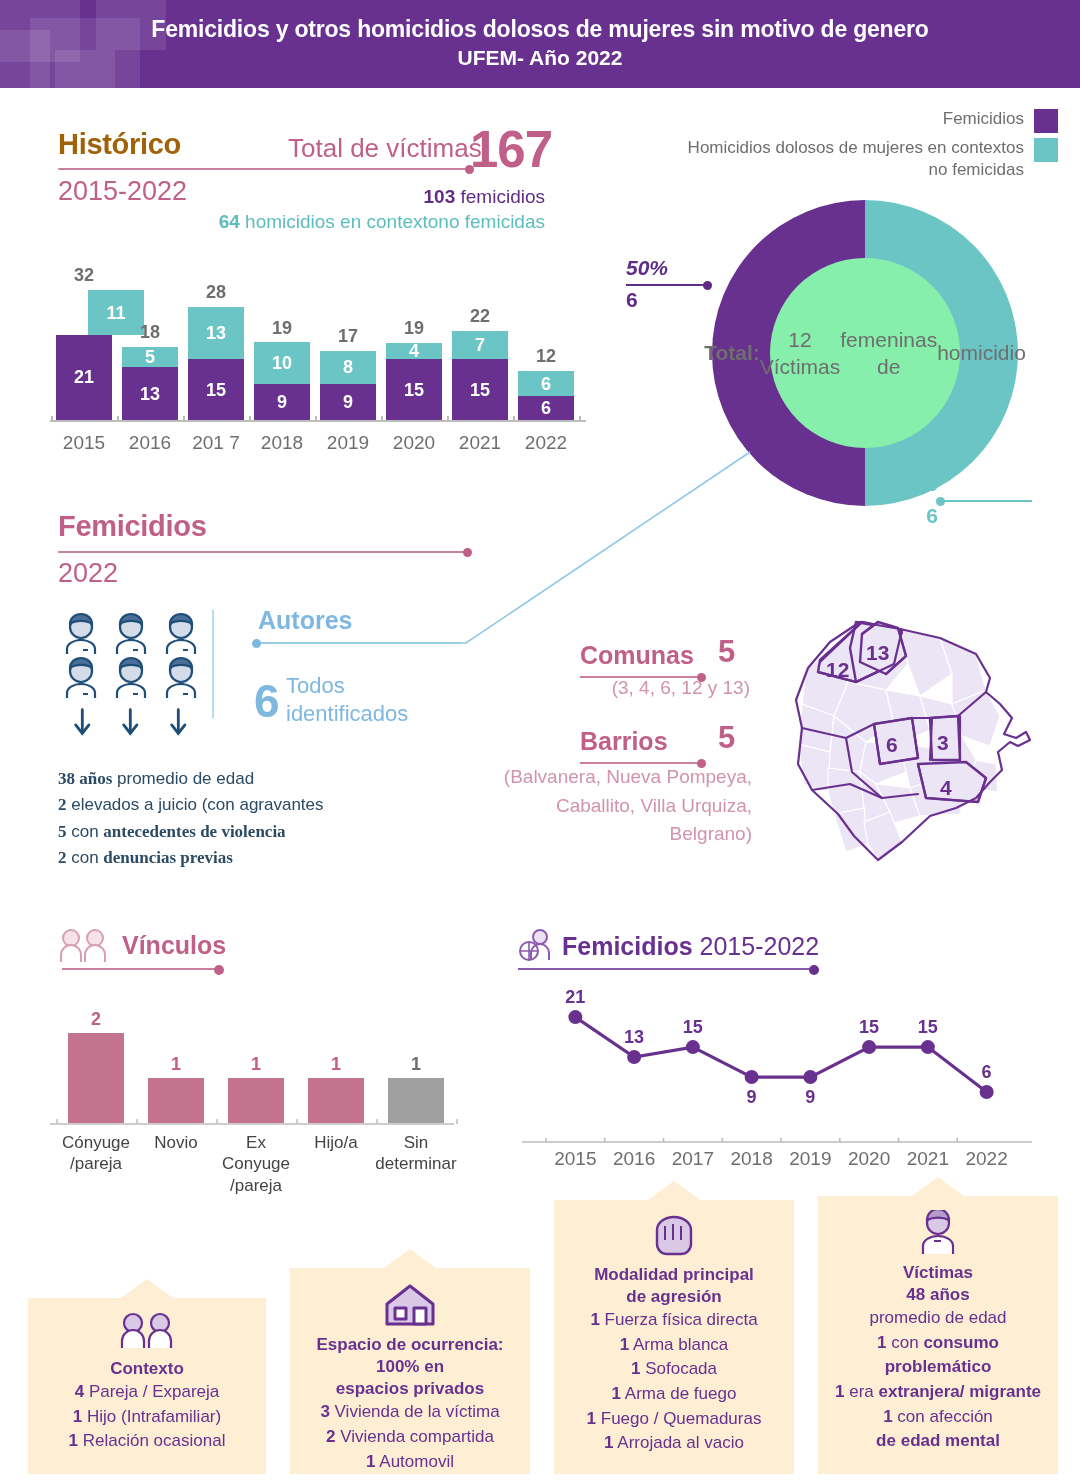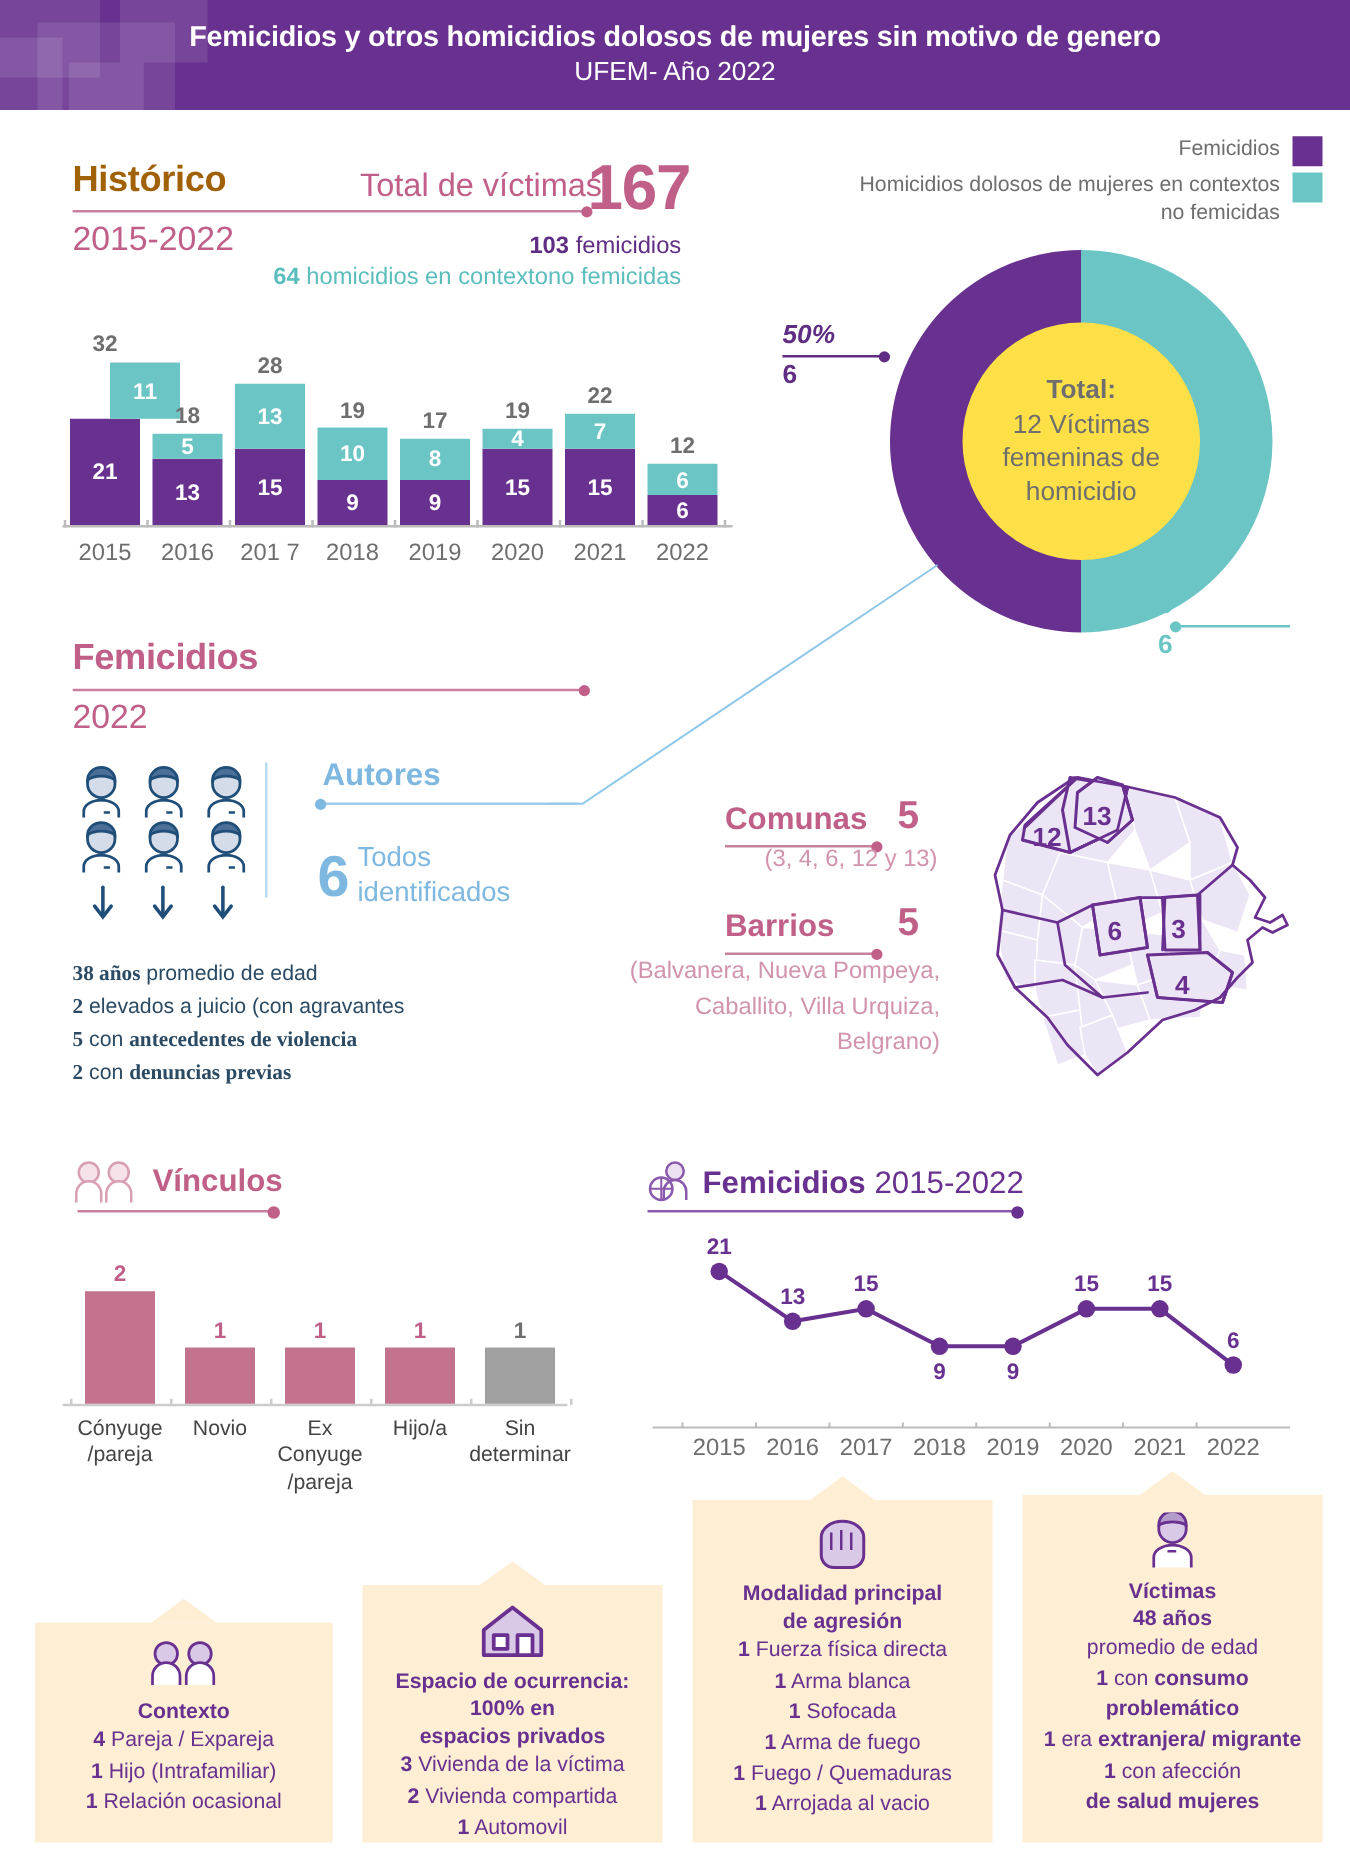--- a/index.html
+++ b/index.html
@@ -21,21 +21,21 @@
   .d1 { left: -10px; top: -14px; width: 90px;  height: 76px; }
   .d2 { left: 30px;  top: 18px;  width: 110px; height: 70px; }
   .d3 { left: 96px;  top: -30px; width: 70px;  height: 80px; }
   .d4 { left: 55px;  top: 50px;  width: 60px;  height: 60px; background: rgba(255,255,255,0.07); }
   .d5 { left: 0px;   top: 30px;  width: 50px;  height: 58px; background: rgba(255,255,255,0.06); }
   .header-titles {
     position: absolute; left: 0; top: 16px; width: 1080px;
     text-align: center; color: #ffffff;
   }
   .header-titles .t1 { font-size: 23px; font-weight: bold; letter-spacing: -0.2px; }
-  .header-titles .t2 { font-size: 21px; font-weight: normal; margin-top: 3px; }
+  .header-titles .t2 { font-size: 21px; font-weight: bold; margin-top: 3px; }
 
   
   .sec-title { font-weight: bold; font-size: 29px; letter-spacing: -0.3px; }
   .sec-sub   { font-size: 27px; font-weight: normal; }
   .rule {
     position: relative; height: 2px; border-radius: 1px;
   }
   .rule .dot {
     position: absolute; right: -4px; top: -3px;
     width: 9px; height: 9px; border-radius: 50%;
@@ -93,23 +93,23 @@
   .sw-teal { background: #6cc5c5; }
 
   
   #donut-wrap { position: absolute; left: 712px; top: 200px; width: 306px; height: 306px; }
   #donut {
     position: absolute; inset: 0; border-radius: 50%;
     background: conic-gradient(#6cc5c5 0deg 180deg, #68308f 180deg 360deg);
   }
   #donut-hole {
     position: absolute; left: 58px; top: 58px; width: 190px; height: 190px;
-    border-radius: 50%; background: #fde047;
-    display: flex; flex-direction: column; align-items: center; justify-content: center;
-    text-align: left; color: #6e6e6e; font-size: 21px; line-height: 1.3;
+    border-radius: 50%; background: #86efac;
+    display: flex; flex-direction: row; align-items: center; justify-content: center;
+    text-align: center; color: #6e6e6e; font-size: 21px; line-height: 1.3;
   }
   #donut-hole .dt-title { font-weight: bold; }
 
   .callout { position: absolute; }
   .callout .ln { position: absolute; height: 2px; }
   .callout .ln .d { position: absolute; top: -3.5px; width: 9px; height: 9px; border-radius: 50%; }
   .callout .pct { position: absolute; font-size: 21px; font-weight: bold; font-style: italic; }
   .callout .num { position: absolute; font-size: 21px; font-weight: bold; }
 
   #callout-left { left: 626px; top: 256px; }
@@ -670,21 +670,21 @@
           <path d="M8 44 v-8 a15 10 0 0 1 30 0 v8" fill="#fff"></path>
           <path d="M19 31 h7" stroke-width="2"></path>
         </g>
       </svg>
     </div>
     <div class="card-title">Víctimas<br>48 años</div>
     <div class="card-lines" style="padding: 0px;">promedio de edad</div>
     <div class="card-lines">
       <div><span class="n">1</span> con <b>consumo problemático</b></div>
       <div><span class="n">1</span> era <b>extranjera/ migrante</b></div>
-      <div><span class="n">1</span> con afección<br><b>de salud mujeres</b></div>
+      <div><span class="n">1</span> con afección<br><b>de edad mental</b></div>
     </div>
   </div>
 
 <div class="vbar-lab" style="left: 51px;">Cónyuge<br>/pareja</div>
 <div class="vbar-lab" style="left: 131px;">Novio</div>
 <div class="vbar-lab" style="left: 211px;">Ex<br>Conyuge<br>/pareja</div>
 <div class="vbar-lab" style="left: 291px;">Hijo/a</div>
 <div class="vbar-lab" style="left: 371px;">Sin<br>determinar</div>
 
 </body></html>

